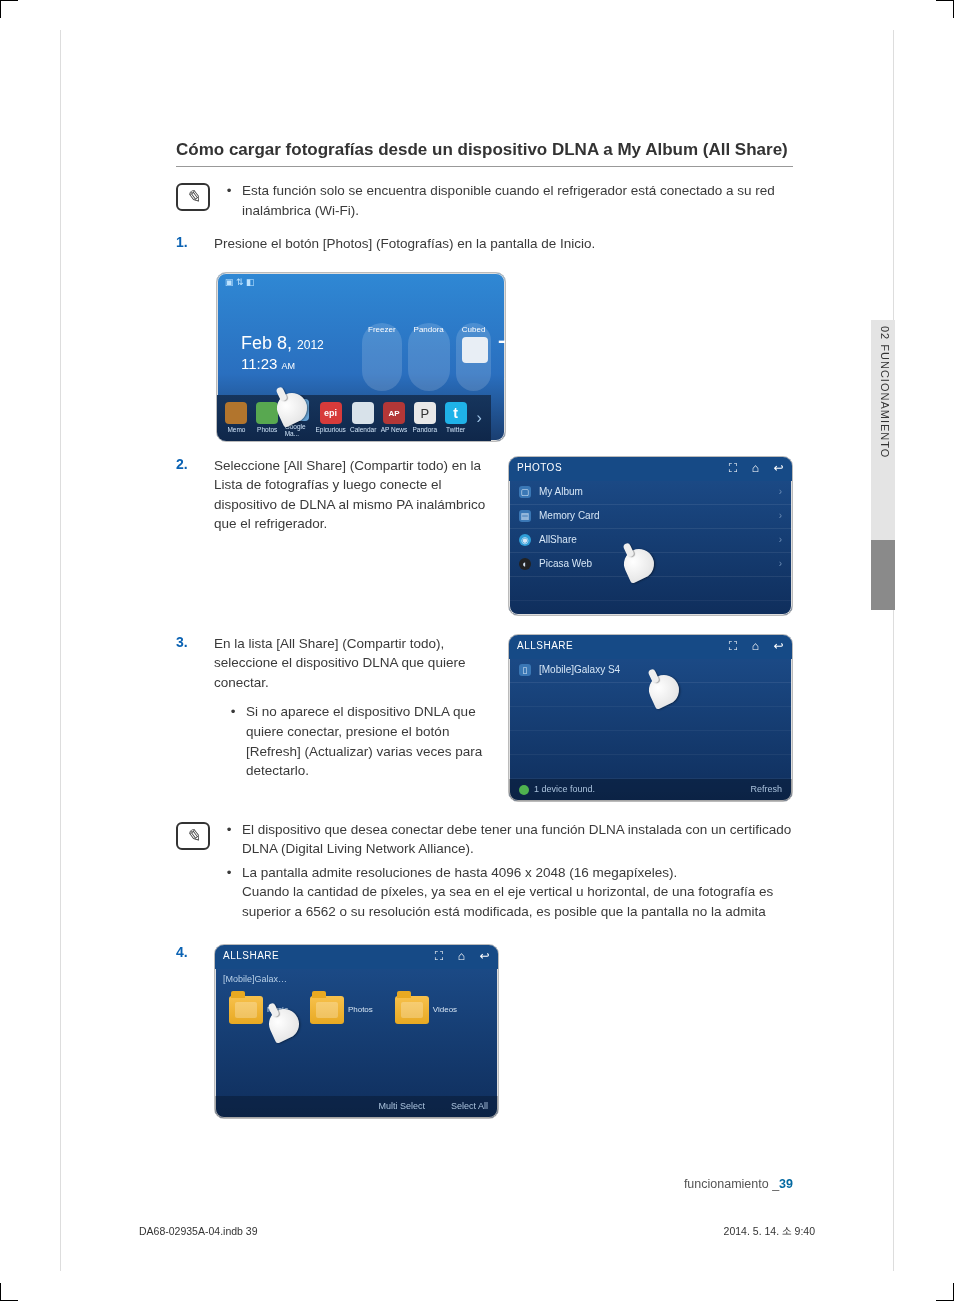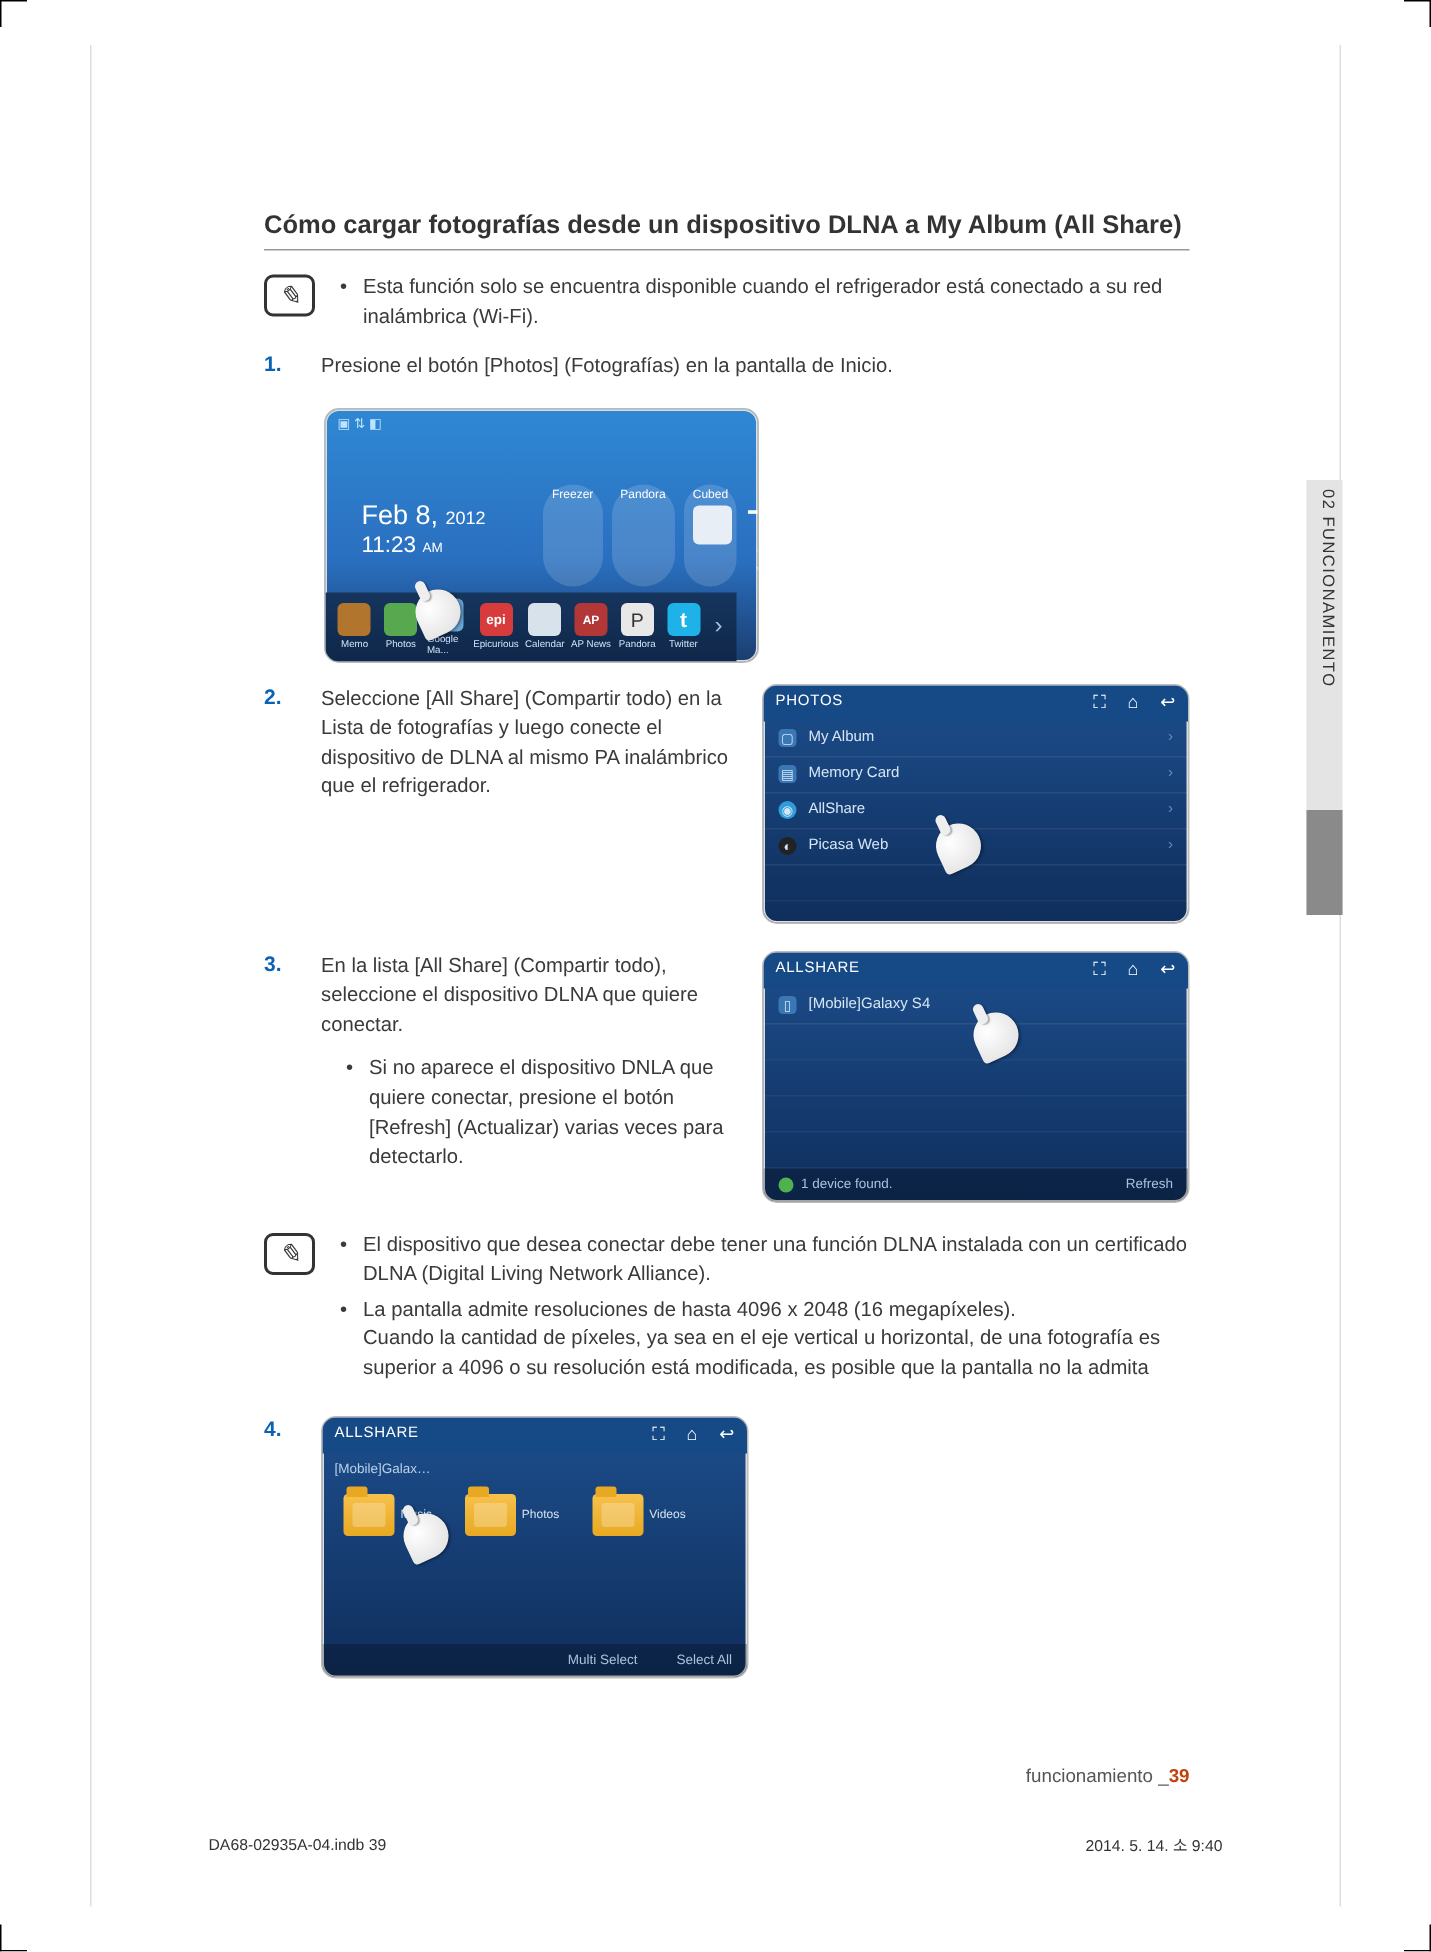--- a/index.html
+++ b/index.html
@@ -151,21 +151,21 @@
   .folder-ic::after { content:""; position:absolute; left:6px; top:6px; width:22px; height:16px; background:#fff; border-radius:2px; opacity:.25;}
   .folder-label { font-size: 8px; color:#d4e3f2; }
   .shot4 .hand { left: 54px; top: 64px; }
   .sp-footer-right { display:flex; gap: 26px; }
 
   
   .pg-footer {
     position: absolute; left: 115px; right: 100px; bottom: 80px;
     text-align: right; font-size: 12.5px; color: #555;
   }
-  .pg-footer .num { font-weight: 700; color: #c2410c; }
+  .pg-footer .num { font-weight: 700; color: #0369a1; }
   .print-footer {
     position: absolute; left: 78px; right: 78px; bottom: 34px;
     display: flex; justify-content: space-between; font-size: 10.5px; color: #333;
   }
 </style>
 </head>
 <body>
 
 <div class="crop-tl"></div>
 <div class="crop-tr"></div>
@@ -359,21 +359,21 @@
       <div class="note-icon">✎</div>
       <div style="flex:1">
         <div class="bullet-item">
           <div class="dot">•</div>
           <div>El dispositivo que desea conectar debe tener una función DLNA instalada con un certificado DLNA (Digital Living Network Alliance).</div>
         </div>
         <div class="bullet-item" style="margin-top:4px">
           <div class="dot">•</div>
           <div>
             <div>La pantalla admite resoluciones de hasta 4096 x 2048 (16 megapíxeles).</div>
-            <div>Cuando la cantidad de píxeles, ya sea en el eje vertical u horizontal, de una fotografía es superior a 4096 o su resolución está modificada, es posible que la pantalla no la admita</div>
+            <div>Cuando la cantidad de píxeles, ya sea en el eje vertical u horizontal, de una fotografía es superior a 6562 o su resolución está modificada, es posible que la pantalla no la admita</div>
           </div>
         </div>
       </div>
     </div>
 
     <div class="step" style="margin-top:22px">
       <div class="step-num">4.</div>
       <div class="step-body step-columns">
         <div class="shot shot-panel shot4">
           <div class="sp-header">

